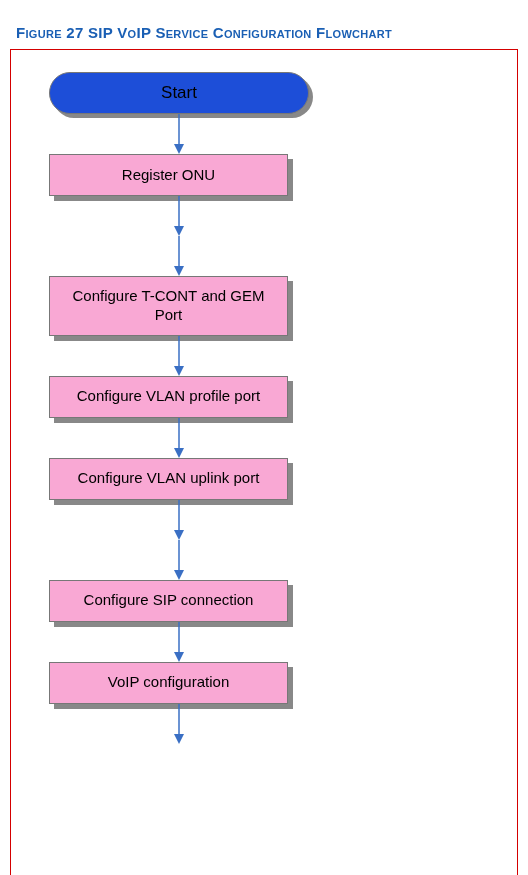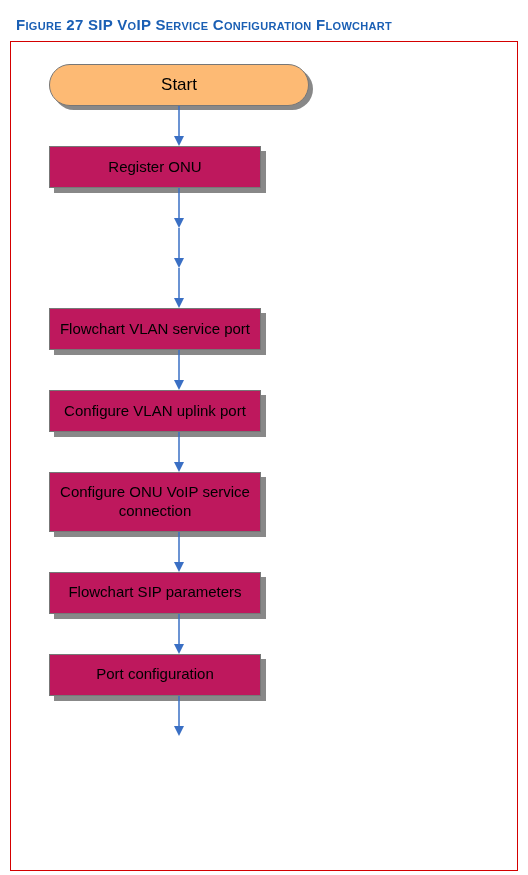--- a/index.html
+++ b/index.html
@@ -8,55 +8,55 @@
       background: #fff;
       width: 528px;
       height: 875px;
       padding: 0;
     }
     .title {
       color: #1a5fb4;
       font-weight: bold;
       font-size: 15px;
       font-variant: small-caps;
-      padding: 16px 0 8px 16px;
+      padding: 24px 0 8px 16px;
       letter-spacing: 0.3px;
     }
     .frame {
       border: 1px solid #d40000;
       margin: 0 10px 10px 10px;
       width: 508px;
       height: 830px;
       position: relative;
     }
     .flow {
       position: absolute;
       left: 38px;
       top: 22px;
       width: 280px;
     }
     .terminator {
       width: 260px;
       height: 42px;
       border: 1px solid #777;
       border-radius: 21px;
-      background: #fdba74;
+      background: #1d4ed8;
       display: flex;
       align-items: center;
       justify-content: center;
       font-size: 17px;
       color: #000;
       position: relative;
       box-shadow: 4px 4px 0 #888;
     }
     .process {
-      width: 212px;
+      width: 239px;
       min-height: 42px;
       border: 1px solid #777;
-      background: #be185d;
+      background: #f9a8d4;
       display: flex;
       align-items: center;
       justify-content: center;
       font-size: 15px;
       color: #000;
       position: relative;
       box-shadow: 5px 5px 0 #888;
       text-align: center;
       padding: 10px 8px;
       line-height: 1.25;
@@ -119,32 +119,35 @@
 
     <div class="arrow-wrap">
       <div class="arrow">
         <svg viewBox="0 0 14 40">
           <line x1="7" y1="0" x2="7" y2="32" stroke="#3a6fc4" stroke-width="1.5"></line>
           <polygon points="7,40 2,30 12,30" fill="#3a6fc4"></polygon>
         </svg>
       </div>
     </div>
 
-
-    <div class="arrow-wrap">
-      <div class="arrow">
-        <svg viewBox="0 0 14 40">
-          <line x1="7" y1="0" x2="7" y2="32" stroke="#3a6fc4" stroke-width="1.5"></line>
-          <polygon points="7,40 2,30 12,30" fill="#3a6fc4"></polygon>
-        </svg>
-      </div>
-    </div>
-
-    <div class="process">
-      <span>Flowchart VLAN service port</span>
+    <div class="process">
+      <span>Configure T-CONT and GEM Port</span>
+    </div>
+
+    <div class="arrow-wrap">
+      <div class="arrow">
+        <svg viewBox="0 0 14 40">
+          <line x1="7" y1="0" x2="7" y2="32" stroke="#3a6fc4" stroke-width="1.5"></line>
+          <polygon points="7,40 2,30 12,30" fill="#3a6fc4"></polygon>
+        </svg>
+      </div>
+    </div>
+
+    <div class="process">
+      <span>Configure VLAN profile port</span>
     </div>
 
     <div class="arrow-wrap">
       <div class="arrow">
         <svg viewBox="0 0 14 40">
           <line x1="7" y1="0" x2="7" y2="32" stroke="#3a6fc4" stroke-width="1.5"></line>
           <polygon points="7,40 2,30 12,30" fill="#3a6fc4"></polygon>
         </svg>
       </div>
     </div>
@@ -155,48 +158,45 @@
 
     <div class="arrow-wrap">
       <div class="arrow">
         <svg viewBox="0 0 14 40">
           <line x1="7" y1="0" x2="7" y2="32" stroke="#3a6fc4" stroke-width="1.5"></line>
           <polygon points="7,40 2,30 12,30" fill="#3a6fc4"></polygon>
         </svg>
       </div>
     </div>
 
-    <div class="process">
-      <span>Configure ONU VoIP service connection</span>
-    </div>
-
-    <div class="arrow-wrap">
-      <div class="arrow">
-        <svg viewBox="0 0 14 40">
-          <line x1="7" y1="0" x2="7" y2="32" stroke="#3a6fc4" stroke-width="1.5"></line>
-          <polygon points="7,40 2,30 12,30" fill="#3a6fc4"></polygon>
-        </svg>
-      </div>
-    </div>
-
-    <div class="process">
-      <span>Flowchart SIP parameters</span>
-    </div>
-
-    <div class="arrow-wrap">
-      <div class="arrow">
-        <svg viewBox="0 0 14 40">
-          <line x1="7" y1="0" x2="7" y2="32" stroke="#3a6fc4" stroke-width="1.5"></line>
-          <polygon points="7,40 2,30 12,30" fill="#3a6fc4"></polygon>
-        </svg>
-      </div>
-    </div>
-
-    <div class="process">
-      <span>Port configuration</span>
+
+    <div class="arrow-wrap">
+      <div class="arrow">
+        <svg viewBox="0 0 14 40">
+          <line x1="7" y1="0" x2="7" y2="32" stroke="#3a6fc4" stroke-width="1.5"></line>
+          <polygon points="7,40 2,30 12,30" fill="#3a6fc4"></polygon>
+        </svg>
+      </div>
+    </div>
+
+    <div class="process">
+      <span>Configure SIP connection</span>
+    </div>
+
+    <div class="arrow-wrap">
+      <div class="arrow">
+        <svg viewBox="0 0 14 40">
+          <line x1="7" y1="0" x2="7" y2="32" stroke="#3a6fc4" stroke-width="1.5"></line>
+          <polygon points="7,40 2,30 12,30" fill="#3a6fc4"></polygon>
+        </svg>
+      </div>
+    </div>
+
+    <div class="process">
+      <span>VoIP configuration</span>
     </div>
 
     <div class="arrow-wrap">
       <div class="arrow">
         <svg viewBox="0 0 14 40">
           <line x1="7" y1="0" x2="7" y2="32" stroke="#3a6fc4" stroke-width="1.5"></line>
           <polygon points="7,40 2,30 12,30" fill="#3a6fc4"></polygon>
         </svg>
       </div>
     </div>

